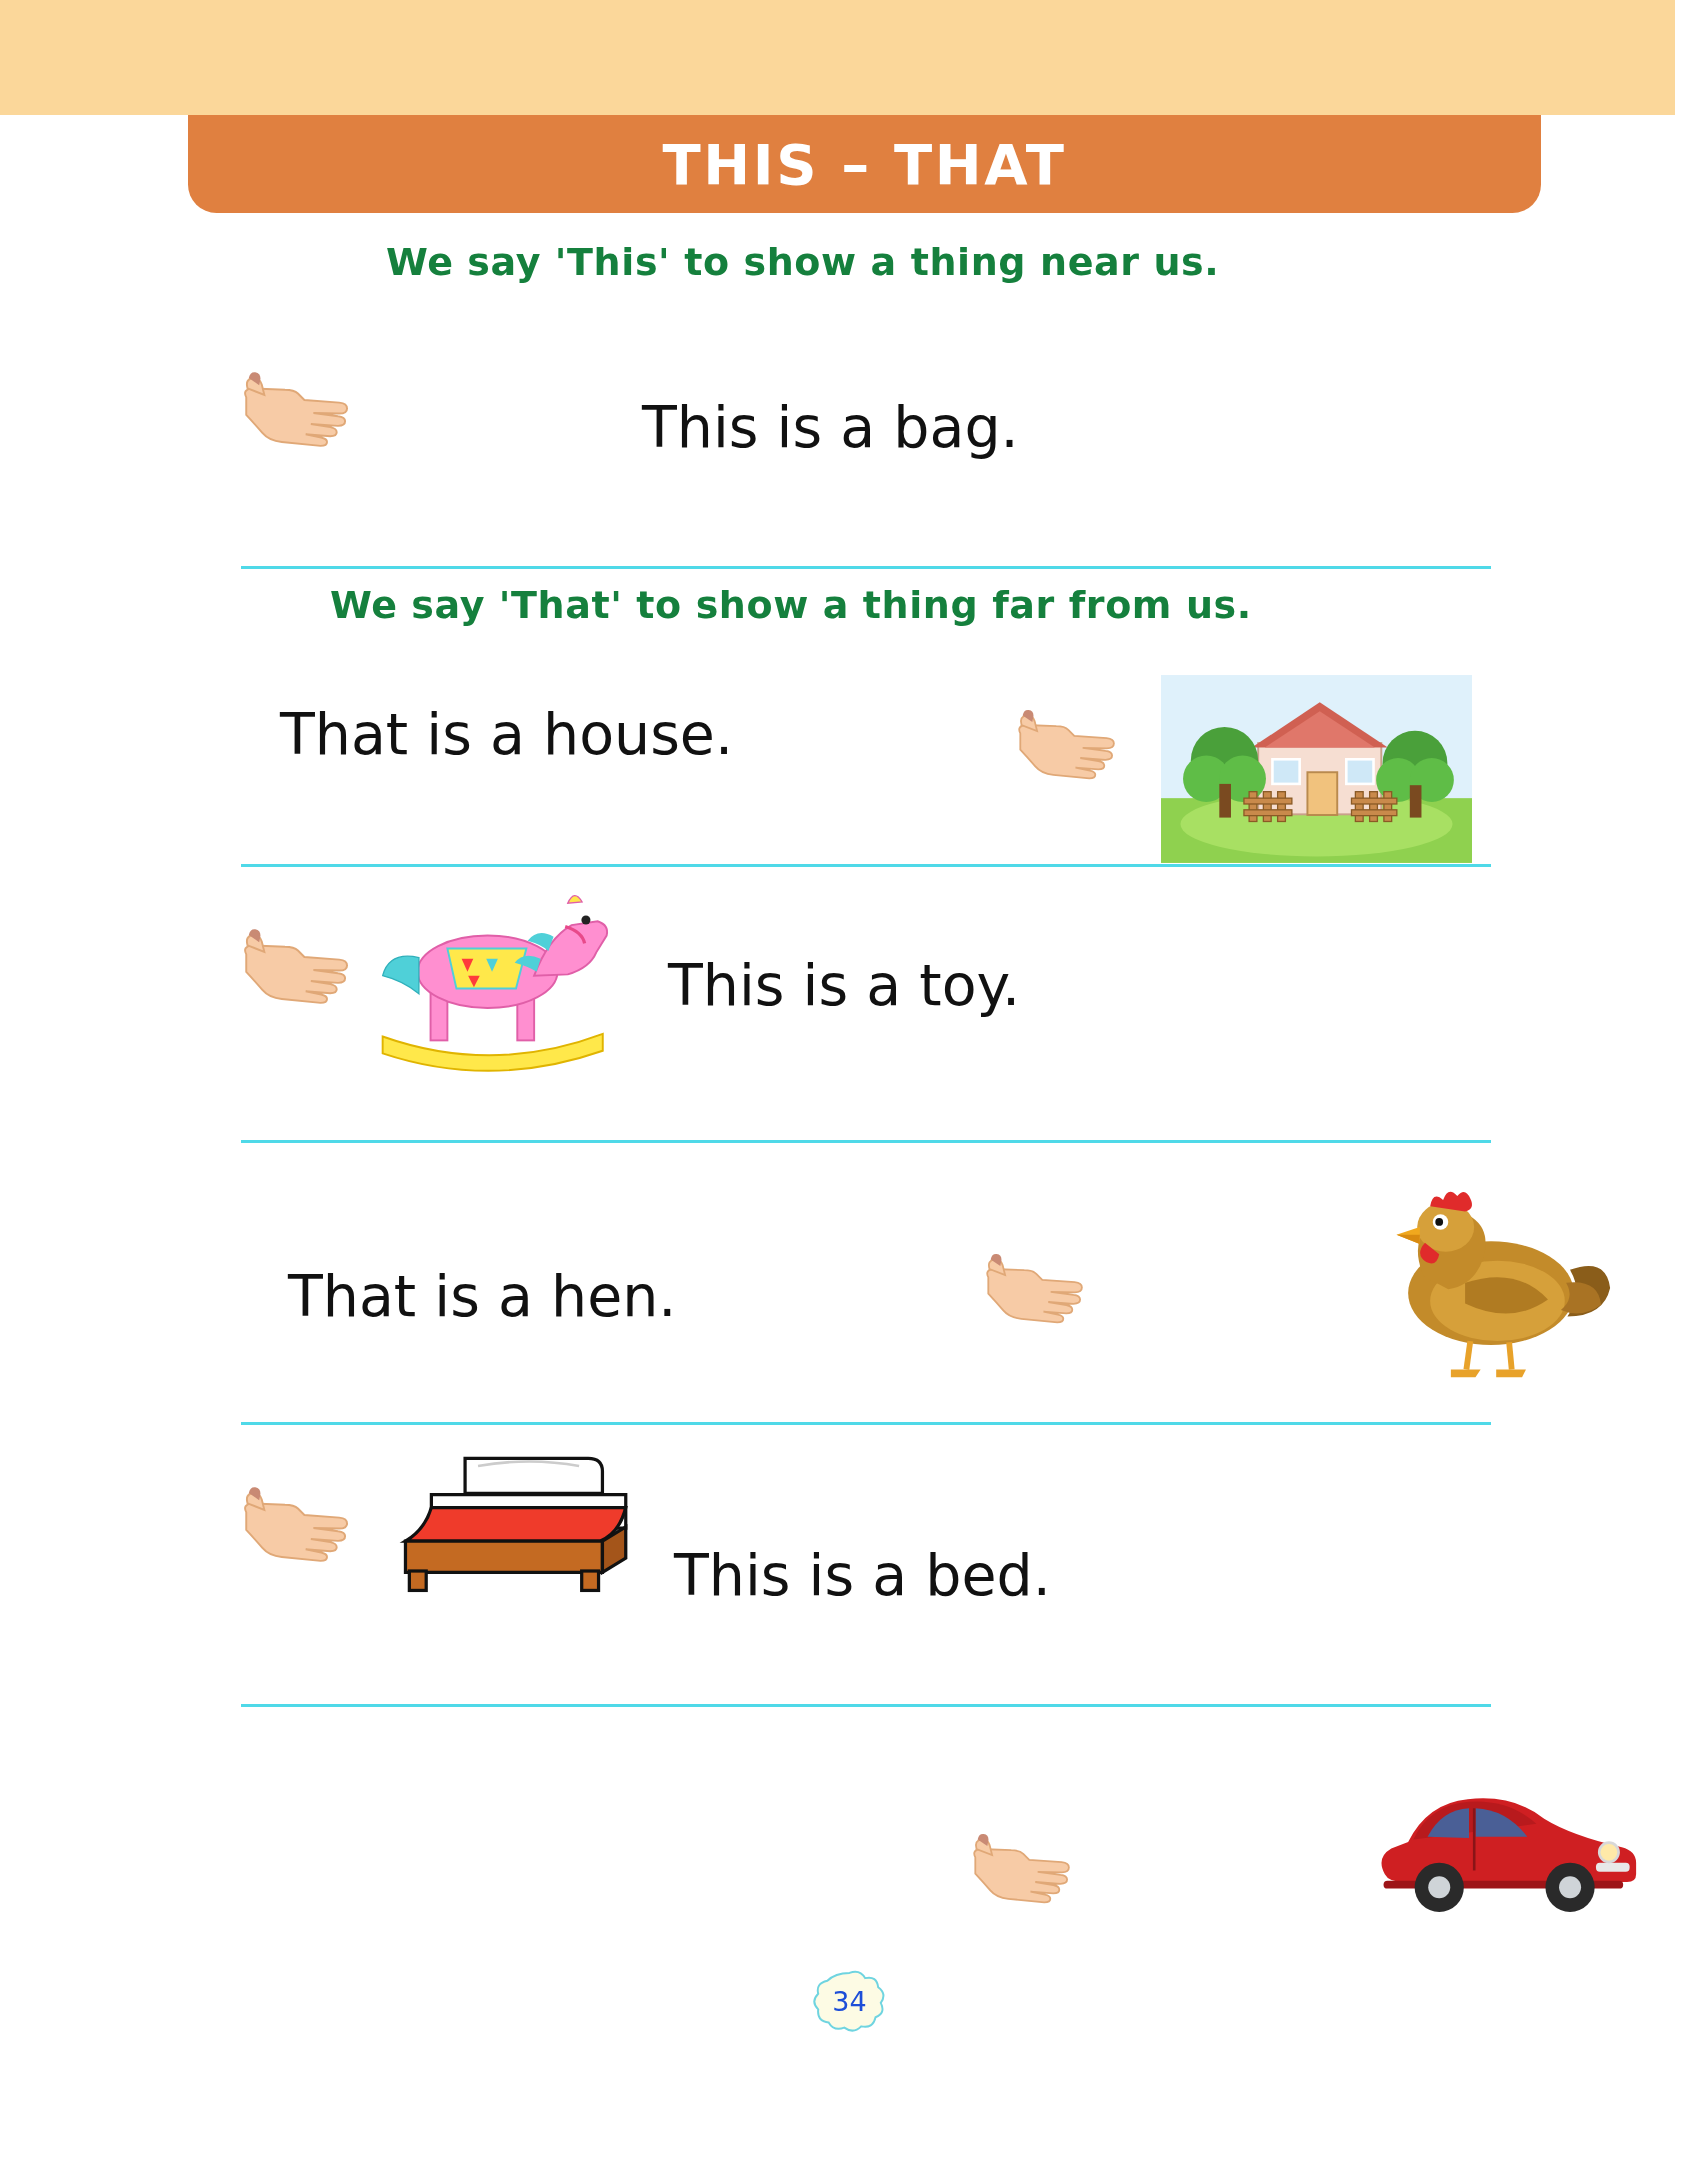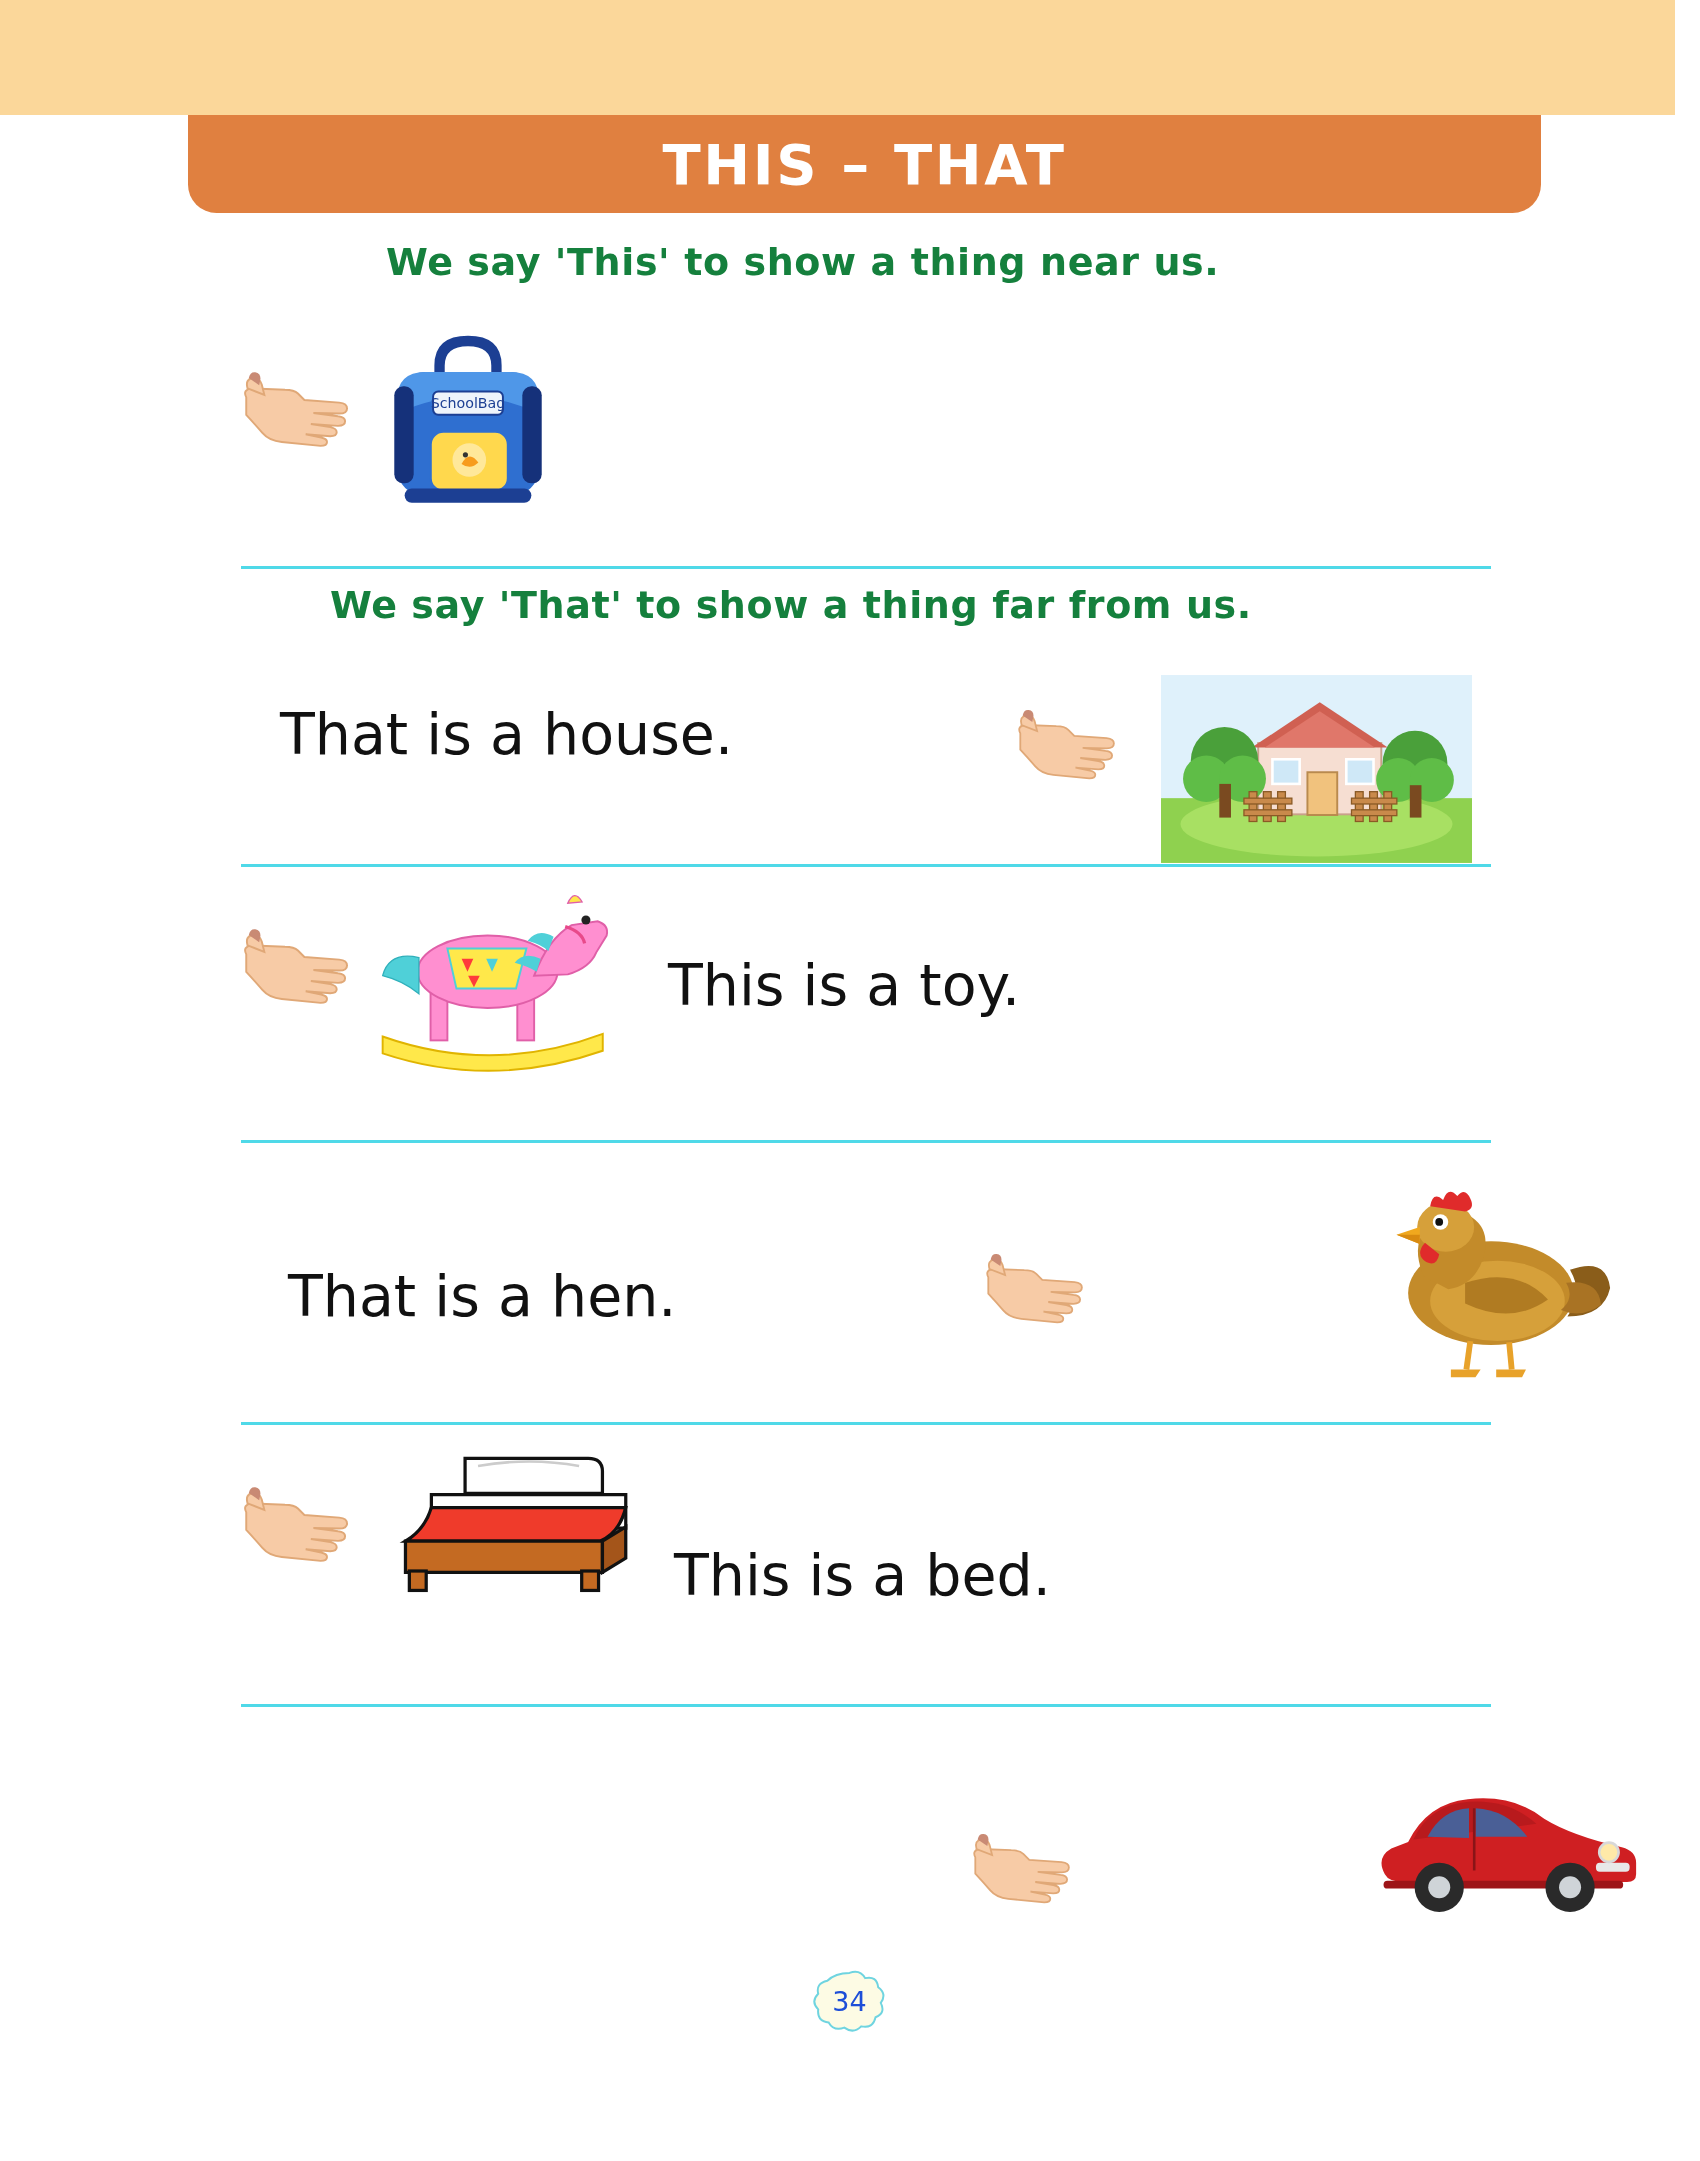--- a/index.html
+++ b/index.html
@@ -131,37 +131,22 @@
   <div class="row" style="left:241px; top:324px; width:1250px; height:214px;">
 
     <span style="position:absolute; left:0px; top:45px;">
       <svg width="110" height="84" viewBox="0 0 170 130">
         <path d="M8 44 q-6 -12 8 -14 l52 2 q14 0 20 6 l10 10 54 4 q12 1 12 9 0 8 -12 8 l-40 -1 38 5 q11 1 11 8 0 7 -11 7 l-42 -3 30 5 q10 2 10 8 0 6 -10 6 l-38 -3 24 5 q9 2 9 7 0 6 -10 6 l-60 -6 q-20 -2 -30 -14 -12 -14 -25 -28 z" fill="#f7cba6" stroke="#e0a877" stroke-width="3"></path>
         <path d="M10 30 q-4 -14 8 -16 10 -2 14 10 l4 16 z" fill="#f7cba6" stroke="#e0a877" stroke-width="3"></path>
         <path d="M12 14 q2 -10 10 -9 8 1 8 10 l-2 10 z" fill="#c98a74"></path>
       </svg>
     </span>
 
-    <span style="position:absolute; left:130px; top:0px;">
-      <svg width="194" height="188" viewBox="0 0 300 290">
-        <path d="M150 18 q-52 0 -52 46 l0 26 16 0 0 -26 q0 -30 36 -30 36 0 36 30 l0 26 16 0 0 -26 q0 -46 -52 -46 z" fill="#1c3f93"></path>
-        <rect x="40" y="74" width="220" height="192" rx="44" fill="#2f6fd0"></rect>
-        <path d="M40 138 q110 -52 220 0 l0 -20 q0 -44 -44 -44 l-132 0 q-44 0 -44 44 z" fill="#4f97e8"></path>
-        <rect x="36" y="96" width="30" height="150" rx="14" fill="#15317a"></rect>
-        <rect x="234" y="96" width="30" height="150" rx="14" fill="#15317a"></rect>
-        <rect x="96" y="104" width="108" height="36" rx="8" fill="#eef4fb" stroke="#1c3f93" stroke-width="3"></rect>
-        <text x="150" y="130" font-size="22" fill="#1c3f93" text-anchor="middle" font-family="DejaVu Sans, sans-serif">SchoolBag</text>
-        <rect x="92" y="166" width="120" height="92" rx="20" fill="#ffd84d" stroke="#2f6fd0" stroke-width="4"></rect>
-        <circle cx="152" cy="210" r="26" fill="#ffe89a"></circle>
-        <path d="M140 216 q12 -22 26 -2 q-12 12 -26 2 z" fill="#f79c1d"></path>
-        <circle cx="146" cy="202" r="4" fill="#333"></circle>
-        <rect x="52" y="254" width="196" height="22" rx="11" fill="#1c3f93"></rect>
-      </svg>
-    </span>
-
+
+    <span class="sentence" style="position:absolute; left:401px; top:70px;">This is a bag.</span>
   </div>
 
   <div class="sep sep-1"></div>
 
   <div class="rule rule-2">We say 'That' to show a thing far from us.</div>
 
   <div class="row" style="left:241px; top:675px; width:1250px; height:214px;">
     <span class="sentence" style="position:absolute; left:39px; top:26px;">That is a house.</span>
     <span style="position:absolute; left:764px; top:32px;">
       <svg width="123" height="78" viewBox="0 0 170 130">

